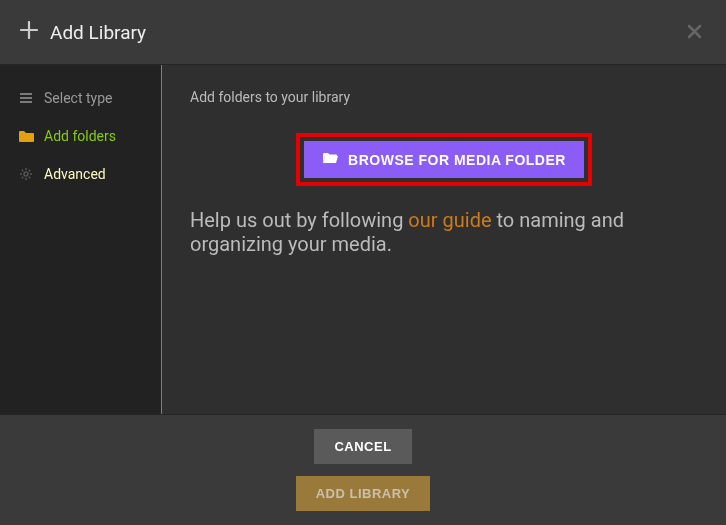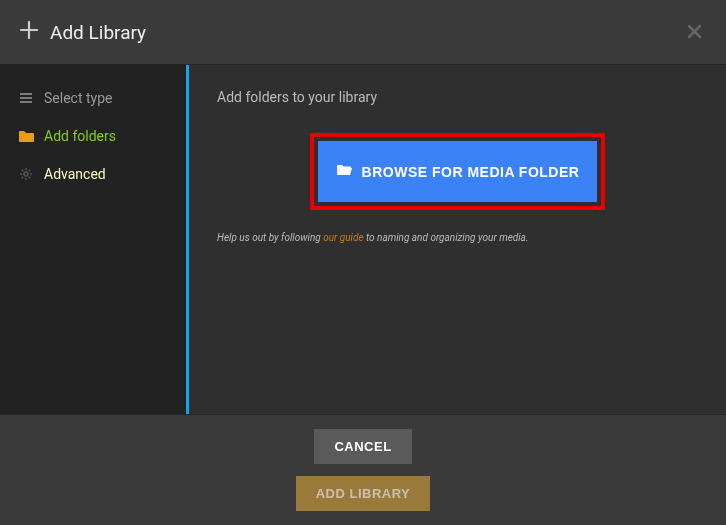--- a/index.html
+++ b/index.html
@@ -48,24 +48,24 @@
       font-size: 20px;
       cursor: pointer;
       padding: 4px;
     }
     .body {
       display: flex;
       flex: 1;
       overflow: hidden;
     }
     .sidebar {
-      width: 189px;
+      width: 162px;
       background: #222;
       padding-top: 14px;
-      border-right: 3px solid #0ea5e9;
+      border-right: 1px solid #0ea5e9;
     }
     .sidebar-item {
       display: flex;
       align-items: center;
       gap: 10px;
       padding: 11px 18px;
       cursor: pointer;
       font-size: 14px;
     }
     .sidebar-item .icon {
@@ -95,34 +95,33 @@
     }
     .highlight-box {
       border: 4px solid #e60000;
       padding: 4px;
       display: inline-block;
     }
     .browse-btn {
       display: inline-flex;
       align-items: center;
       gap: 10px;
-      background: #3b82f6;
+      background: #8b5cf6;
       color: #fff;
       border: none;
-      padding: 22px 18px;
+      padding: 10px 18px;
       font-size: 14px;
       font-weight: 700;
       letter-spacing: 0.5px;
       cursor: pointer;
       text-transform: uppercase;
     }
     .help-text {
-      font-size: 10px;
+      font-size: 20px;
       color: #bbb;
-      font-style: italic;
     }
     .help-text a {
       color: #cc7b19;
       text-decoration: none;
       cursor: pointer;
     }
     .footer {
       display: flex;
       justify-content: flex-end;
       align-items: center;

